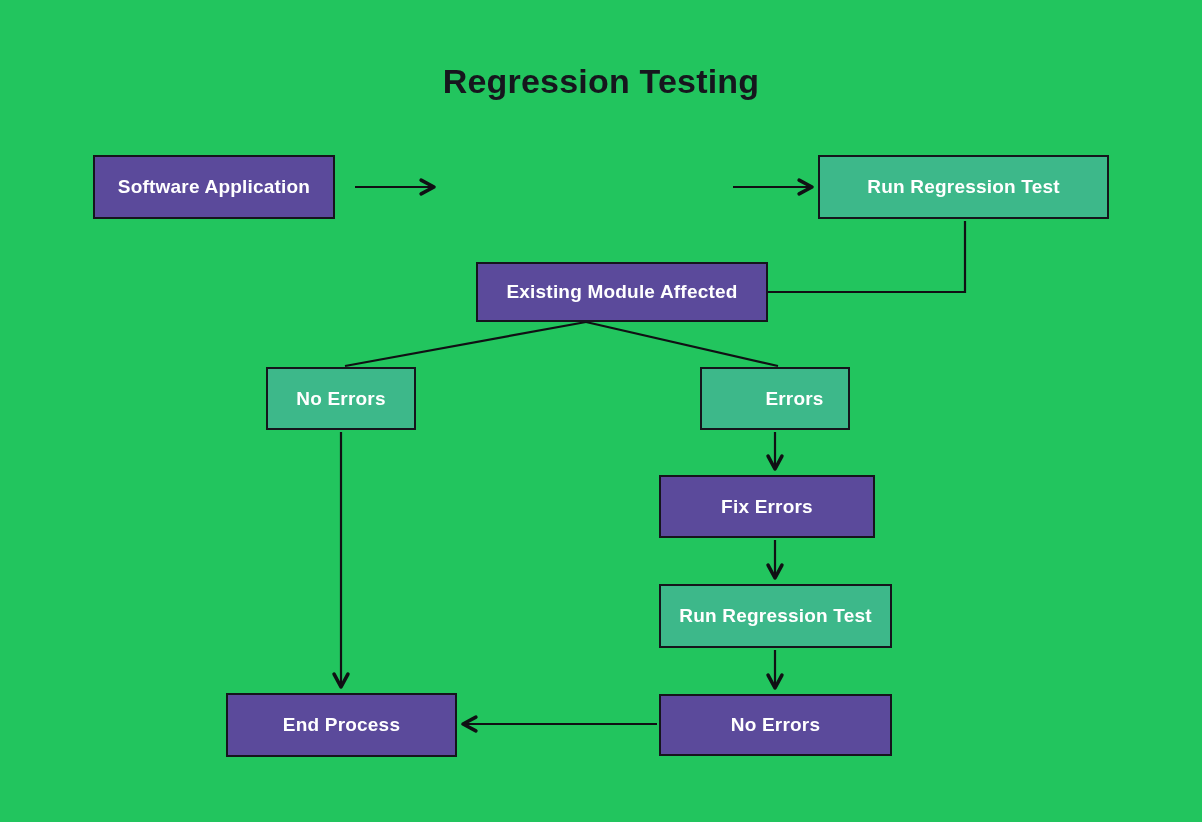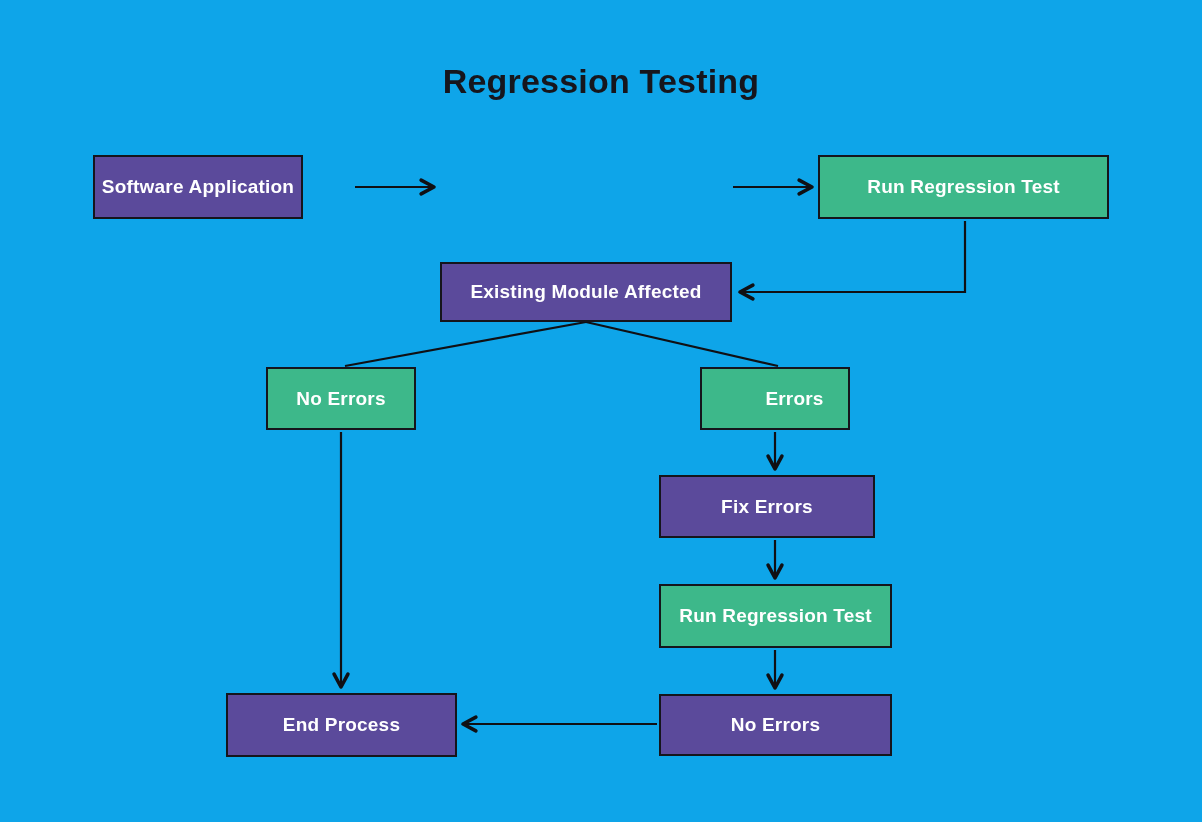--- a/index.html
+++ b/index.html
@@ -42,35 +42,35 @@
   }
   #connector-layer {
     position: absolute;
     left: 0;
     top: 0;
     width: 1202px;
     height: 822px;
     pointer-events: none;
   }
   
-  #n0 { left: 93px;  top: 155px; width: 210px; height: 64px; }
+  #n0 { left: 93px;  top: 155px; width: 242px; height: 64px; }
   #n1 { left: 440px; top: 155px; width: 291px; height: 64px; }
   #n2 { left: 818px; top: 155px; width: 291px; height: 64px; }
   #n3 { left: 440px; top: 262px; width: 292px; height: 60px; }
   #n4 { left: 266px; top: 367px; width: 150px; height: 63px; }
   #n5 { left: 700px; top: 367px; width: 150px; height: 63px; padding-left: 39px; }
   #n6 { left: 659px; top: 475px; width: 216px; height: 63px; }
   #n7 { left: 659px; top: 584px; width: 233px; height: 64px; }
   #n8 { left: 659px; top: 694px; width: 233px; height: 62px; }
   #n9 { left: 226px; top: 693px; width: 231px; height: 64px; }
 </style>
 </head>
 <body>
 
-<div id="canvas" style="background: #0ea5e9;">
+<div id="canvas" style="background: #22c55e;">
 
   <div id="diagram-title" style="color: rgb(22, 22, 29);">Regression Testing</div>
 
   <svg id="connector-layer" width="1202" height="822" viewBox="0 0 1202 822" xmlns="http://www.w3.org/2000/svg">
     <defs>
       <marker id="arrow" viewBox="0 0 10 10" refX="8" refY="5" markerWidth="9" markerHeight="9" orient="auto-start-reverse">
         <path d="M1.5,1.5 L8,5 L1.5,8.5" fill="none" stroke="#101014" stroke-width="1.8" stroke-linecap="round" stroke-linejoin="round"></path>
       </marker>
     </defs>
     <g stroke="#101014" stroke-width="2.2" fill="none">
@@ -86,21 +86,21 @@
       <line x1="341" y1="432" x2="341" y2="687" marker-end="url(#arrow)"></line>
     </g>
   </svg>
 
   <div id="n0" class="node" style="background: rgb(91, 74, 155);">
     <span>Software Application</span>
   </div>
   <div id="n2" class="node" style="background: rgb(61, 184, 138);">
     <span>Run Regression Test</span>
   </div>
-  <div id="n3" class="node" style="background: rgb(91, 74, 155);">
+  <div id="n3" class="node" style="background: rgb(91, 74, 155); margin-left: 36px;">
     <span>Existing Module Affected</span>
   </div>
   <div id="n4" class="node" style="background: rgb(61, 184, 138);">
     <span>No Errors</span>
   </div>
   <div id="n5" class="node" style="background: rgb(61, 184, 138);">
     <span>Errors</span>
   </div>
   <div id="n6" class="node" style="background: rgb(91, 74, 155);">
     <span>Fix Errors</span>

